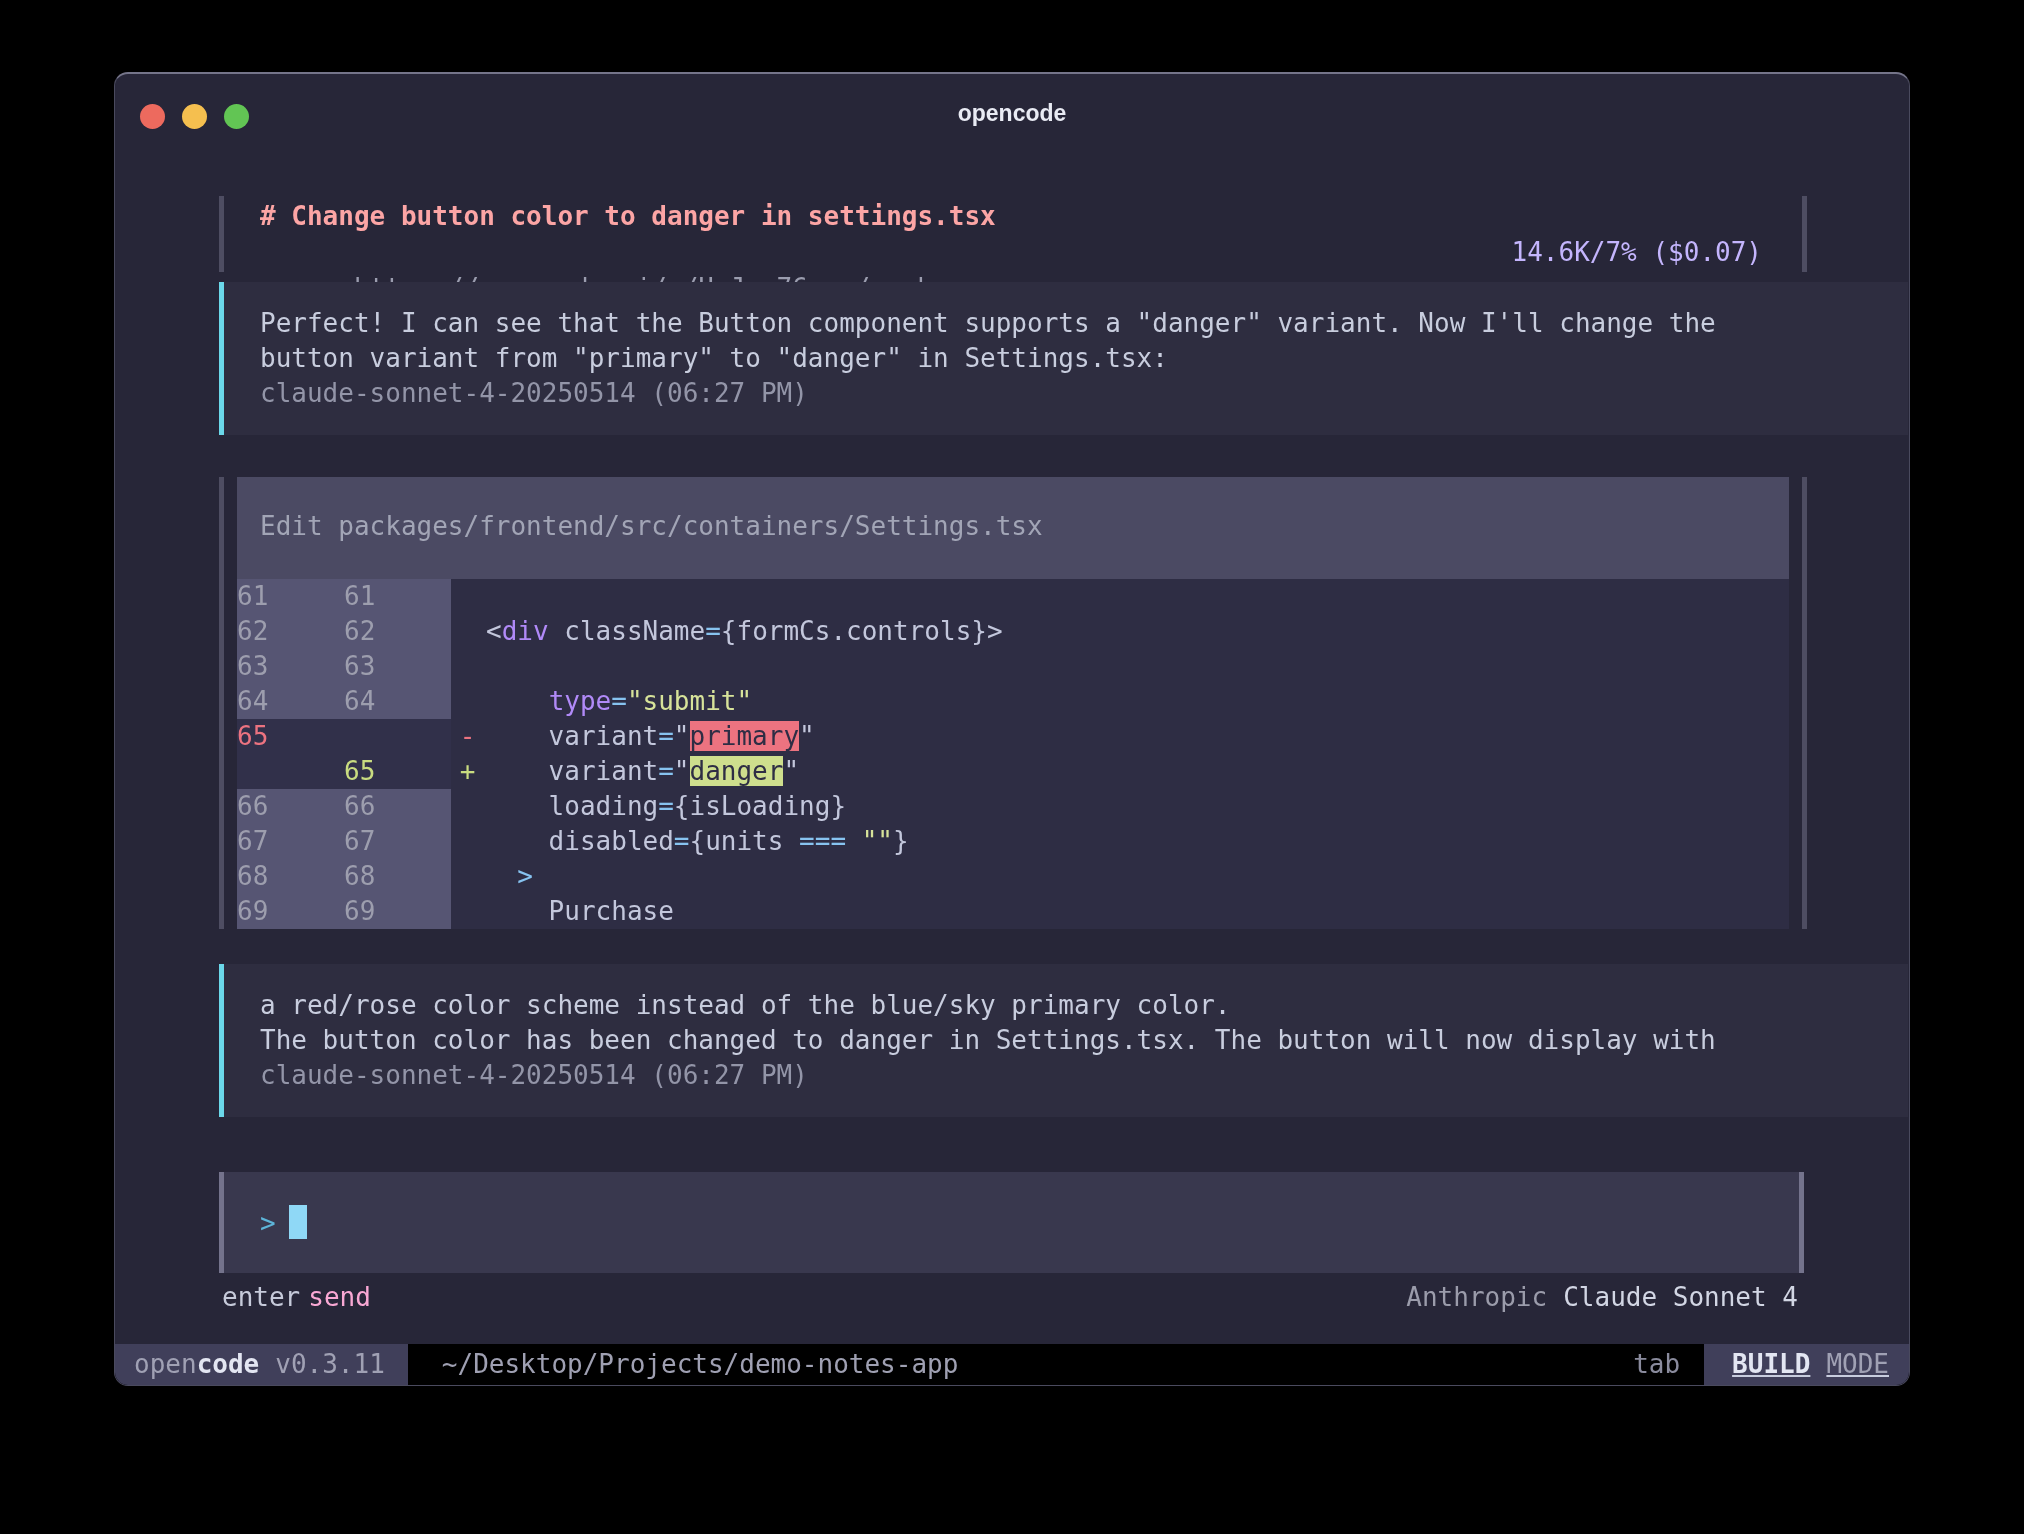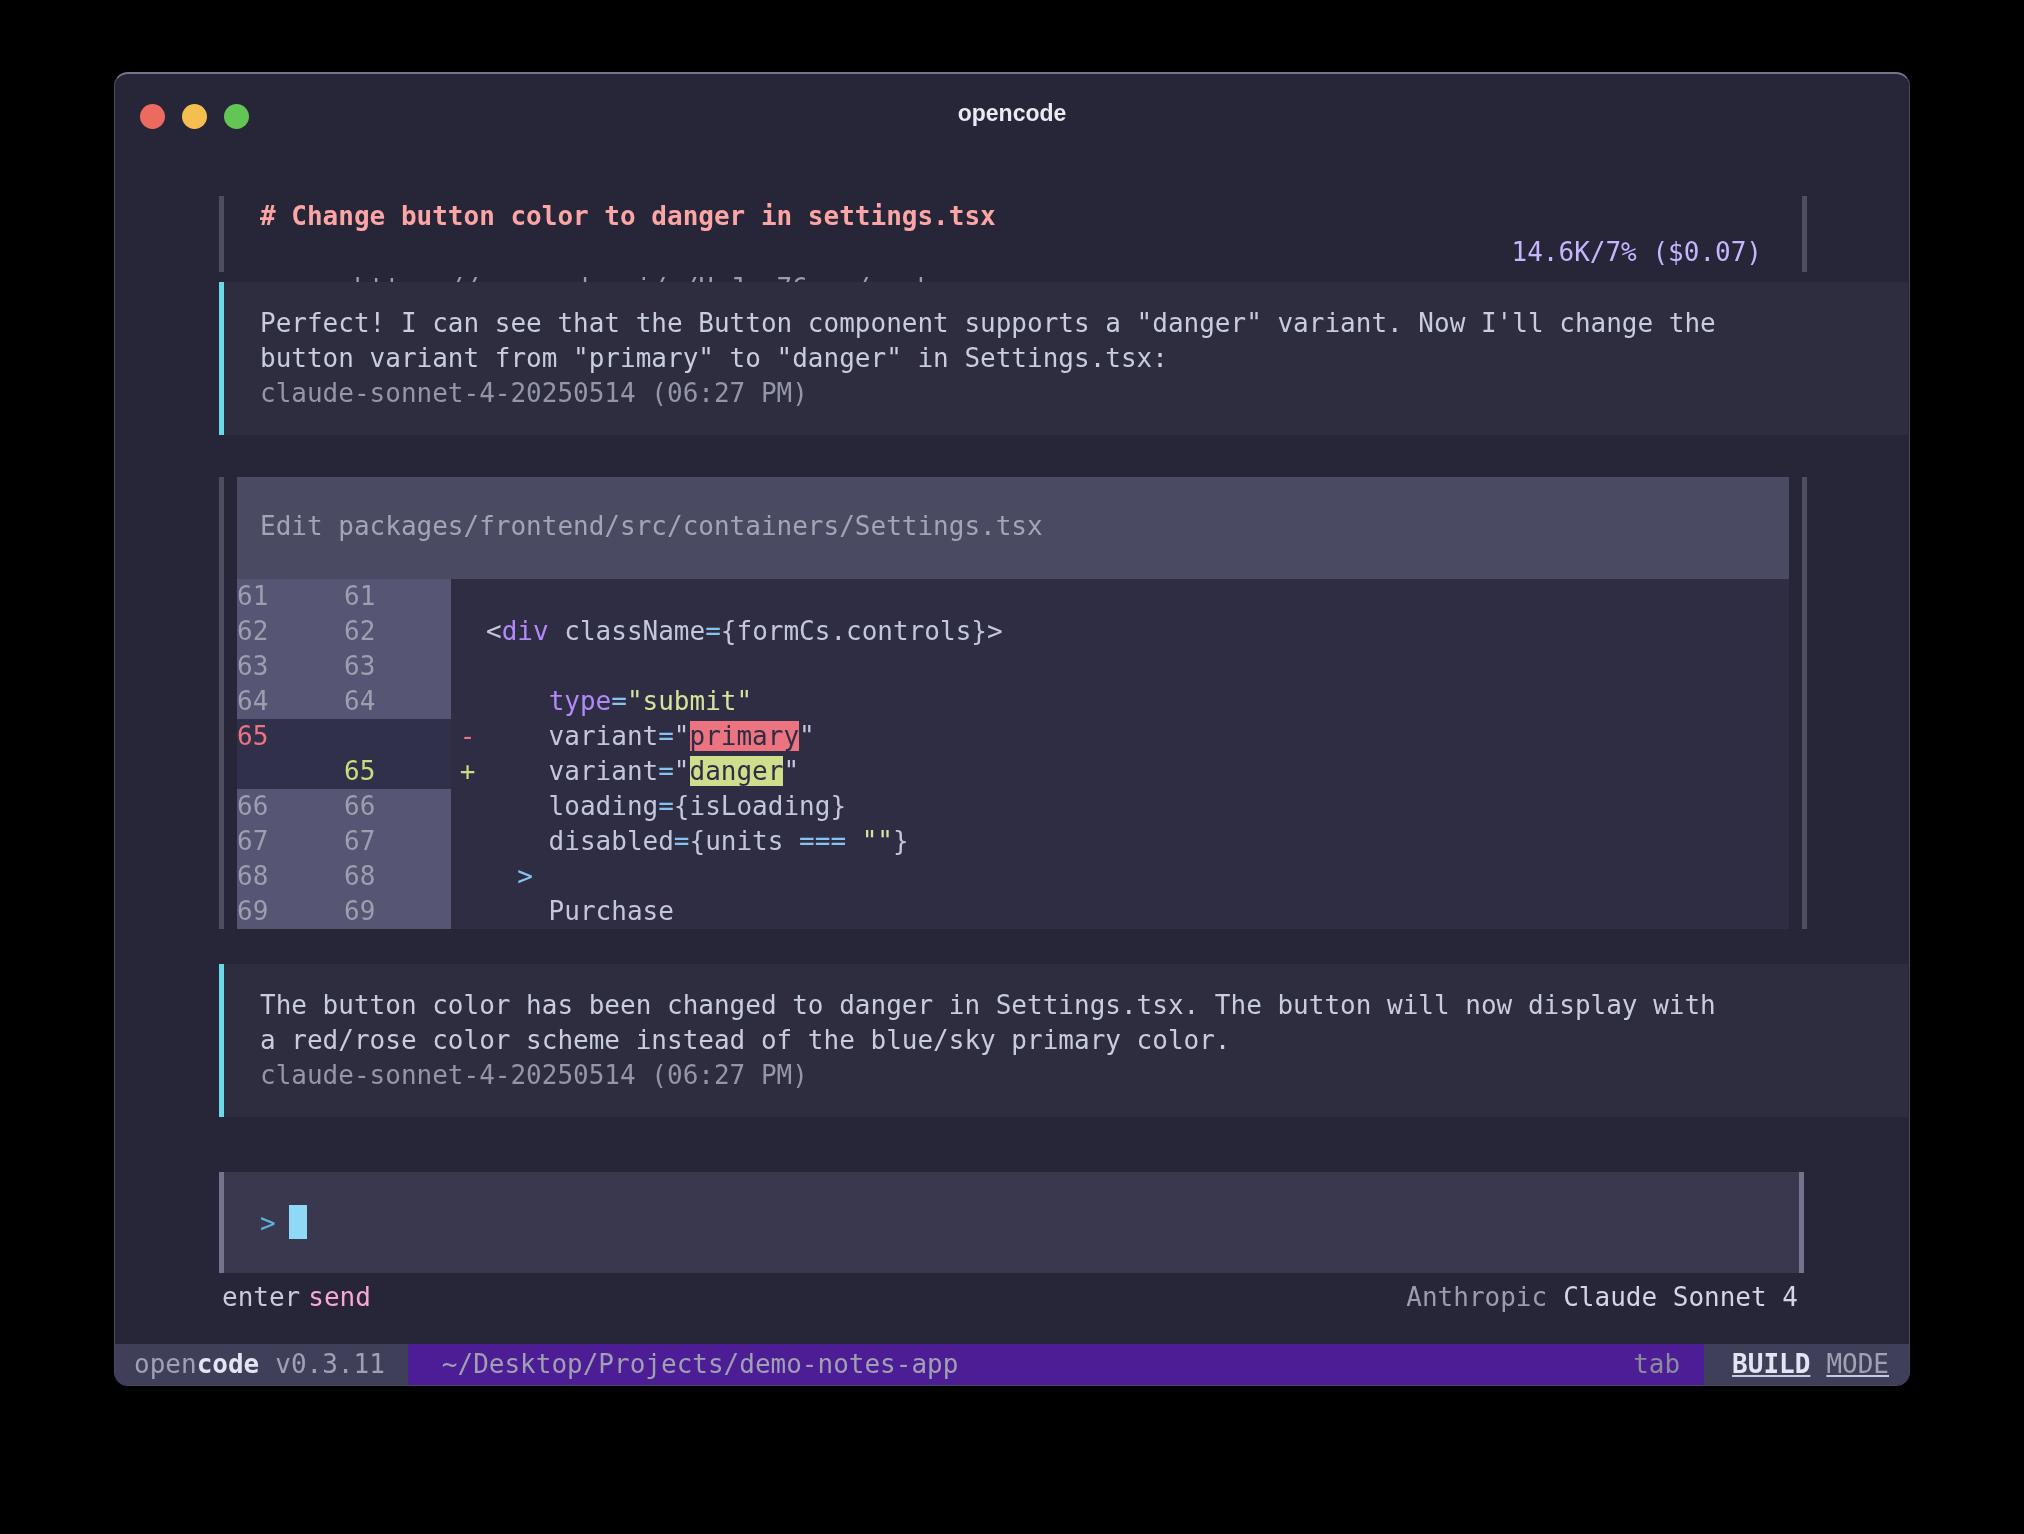--- a/index.html
+++ b/index.html
@@ -55,21 +55,21 @@
   .prompt-char{color:#5db4d8;}
   .cursor{display:inline-block;width:18px;height:34px;background:#8fd8f6;vertical-align:-7px;margin-left:13px;}
   
   .footer{position:absolute;left:107px;top:1205px;width:1576px;height:36px;line-height:36px;}
   .hint-key{color:#c6cada;}
   .hint-act{color:#f9a8d4;margin-left:8px;}
   .model-wrap{position:absolute;right:0;top:0;}
   .provider{color:#9b9cab;}
   .model{color:#d2d6e4;margin-left:16px;}
   
-  .statusbar{position:absolute;left:0;bottom:0;width:100%;height:41px;background:#4c1d95;
+  .statusbar{position:absolute;left:0;bottom:0;width:100%;height:41px;background:#000000;
     display:flex;align-items:center;line-height:41px;}
   .sb-app{background:#403f5a;height:100%;padding:0 23px 0 19px;flex:none;}
   .sb-open{color:#a0a1b4;}
   .sb-code{color:#e3e6f2;font-weight:bold;}
   .sb-ver{color:#a0a1b4;margin-left:16px;}
   .sb-path{color:#9fa0b2;margin-left:34px;flex:none;}
   .sb-spacer{flex:1;}
   .sb-tab{color:#8a8b9d;margin-right:24px;}
   .sb-mode{background:#403f5a;height:100%;padding:0 20px 0 28px;flex:none;text-align:right;text-decoration:underline;}
   .sb-build{color:#e3e6f2;font-weight:bold;}
@@ -168,22 +168,22 @@
             <div class="gut">69</div>
             <div class="gut">69</div>
             <div class="sign"></div>
             <pre class="code"><span class="seg-plain">    Purchase</span></pre>
           </div>
         </div>
     </div>
   </div>
 
   <div class="msg" style="top:890px;">
+    <div class="body">a red/rose color scheme instead of the blue/sky primary color.</div>
     <div class="body">The button color has been changed to danger in Settings.tsx. The button will now display with</div>
-    <div class="body">a red/rose color scheme instead of the blue/sky primary color.</div>
     <div class="meta">claude-sonnet-4-20250514 (06:27 PM)</div>
   </div>
 
   <div class="input-block">
     <span class="prompt-char">&gt;</span><span class="cursor"></span>
   </div>
 
   <div class="footer">
     <span class="hint-key">enter</span><span class="hint-act">send</span>
     <span class="model-wrap">

